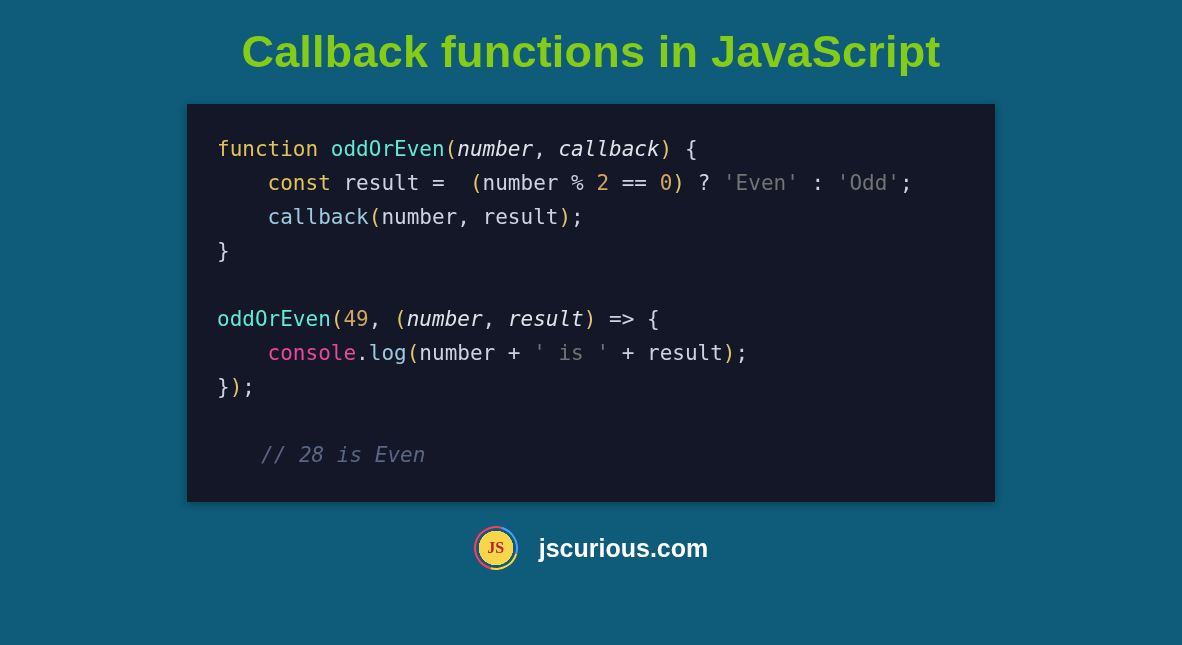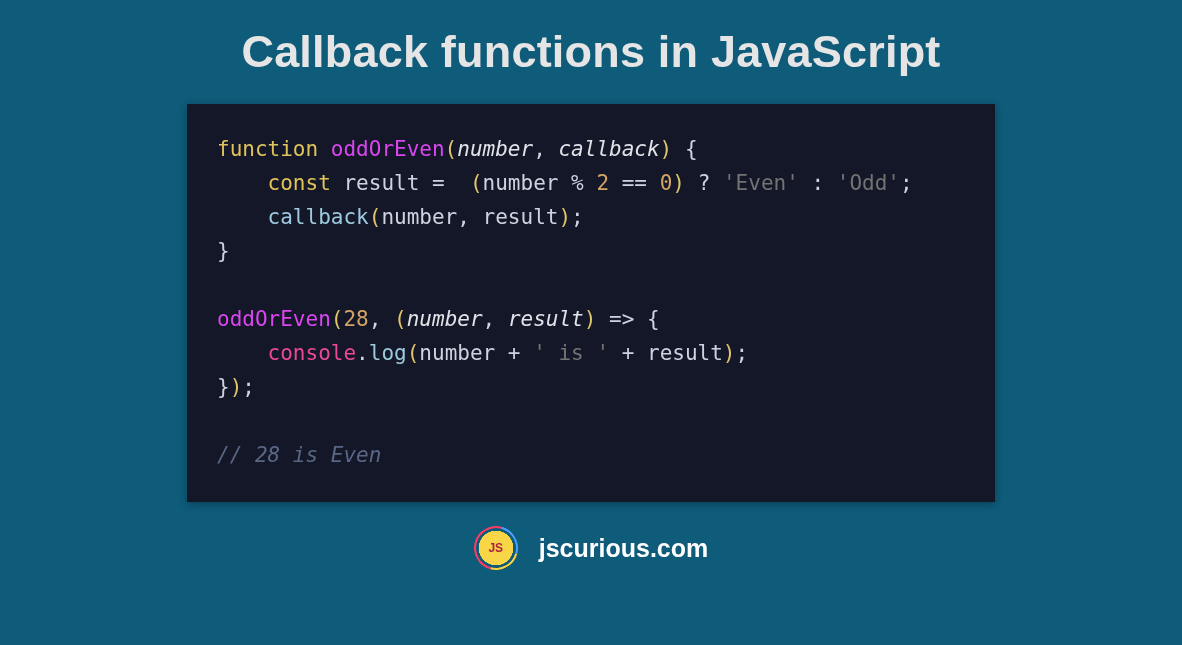--- a/index.html
+++ b/index.html
@@ -7,48 +7,48 @@
     width: 1182px;
     height: 645px;
     background: #0e5b7a;
     font-family: -apple-system, BlinkMacSystemFont, "Segoe UI", Arial, sans-serif;
     display: flex;
     flex-direction: column;
     align-items: center;
     overflow: hidden;
   }
   .title {
-    color: #e5e5e5;
+    color: #84cc16;
     font-size: 45px;
     font-weight: 700;
     margin-top: 26px;
     letter-spacing: 0.2px;
   }
   .code-block {
     background: #131727;
     width: 808px;
     margin-top: 26px;
     padding: 28px 30px 30px 30px;
     font-family: "SFMono-Regular", Consolas, "Liberation Mono", Menlo, monospace;
     font-size: 21px;
     line-height: 1.62;
     color: #cdd4e0;
     box-shadow: 0 2px 8px rgba(0,0,0,0.3);
   }
   .kw       { color: #e0c35a; text-align: center; }   
-  .fnname   { color: #d946ef; }   
+  .fnname   { color: #5eead4; }   
   .paren    { color: #e0c36b; }   
   .param    { color: #e0e3e8; font-style: italic; }
   .ident    { color: #cdd4e0; }
   .op       { color: #cdd4e0; }
   .num      { color: #d4a463; }
   .str      { color: #737373; }
   .method   { color: #9ecae0; }
   .obj      { color: #ec4899; }
-  .comment  { color: #5a6685; font-style: italic; }
+  .comment  { color: #5a6685; font-style: italic; margin-left: 44px; }
   .curly    { color: #cdd4e0; }
   .eq       { color: #cdd4e0; }
   pre { white-space: pre; }
   .footer {
     display: flex;
     align-items: center;
     gap: 14px;
     margin-top: 24px;
   }
   .logo {
@@ -65,23 +65,23 @@
     content: "";
     position: absolute;
     inset: 0;
     border-radius: 50%;
     border: 2.5px solid;
     border-color: #ff3a63 #4aa0ff #ffd43a #ff3a63;
     transform: rotate(-30deg);
   }
   .logo-text {
     position: relative;
-    font-family: Liberation Sans, sans-serif;
+    font-family: Liberation Serif, serif;
     font-weight: 800;
-    font-size: 12px;
+    font-size: 16px;
     color: #b02040;
     z-index: 1;
   }
   .site {
     color: #ffffff;
     font-size: 25px;
     font-weight: 700;
     margin-left: 7px;
   }
 </style>
@@ -89,21 +89,21 @@
 <body>
 
 <div class="title">Callback functions in JavaScript</div>
 
 <div class="code-block">
 <pre><span class="kw">function</span> <span class="fnname">oddOrEven</span><span class="paren">(</span><span class="param">number</span><span class="op">,</span> <span class="param">callback</span><span class="paren">)</span> <span class="curly">{</span>
     <span class="kw">const</span> <span class="ident">result</span> <span class="eq">=</span>  <span class="paren">(</span><span class="ident">number</span> <span class="op">%</span> <span class="num">2</span> <span class="op">==</span> <span class="num">0</span><span class="paren">)</span> <span class="op">?</span> <span class="str">'Even'</span> <span class="op">:</span> <span class="str">'Odd'</span><span class="op">;</span>
     <span class="method">callback</span><span class="paren">(</span><span class="ident">number</span><span class="op">,</span> <span class="ident">result</span><span class="paren">)</span><span class="op">;</span>
 <span class="curly">}</span>
 
-<span class="fnname">oddOrEven</span><span class="paren">(</span><span class="num">28</span><span class="op">,</span> <span class="paren">(</span><span class="param">number</span><span class="op">,</span> <span class="param">result</span><span class="paren">)</span> <span class="op">=&gt;</span> <span class="curly">{</span>
+<span class="fnname">oddOrEven</span><span class="paren">(</span><span class="num">49</span><span class="op">,</span> <span class="paren">(</span><span class="param">number</span><span class="op">,</span> <span class="param">result</span><span class="paren">)</span> <span class="op">=&gt;</span> <span class="curly">{</span>
     <span class="obj">console</span><span class="op">.</span><span class="method">log</span><span class="paren">(</span><span class="ident">number</span> <span class="op">+</span> <span class="str">' is '</span> <span class="op">+</span> <span class="ident">result</span><span class="paren">)</span><span class="op">;</span>
 <span class="curly">}</span><span class="paren">)</span><span class="op">;</span>
 
 <span class="comment">// 28 is Even</span></pre>
 </div>
 
 <div class="footer">
   <div class="logo">
     <span class="logo-text">JS</span>
   </div>

